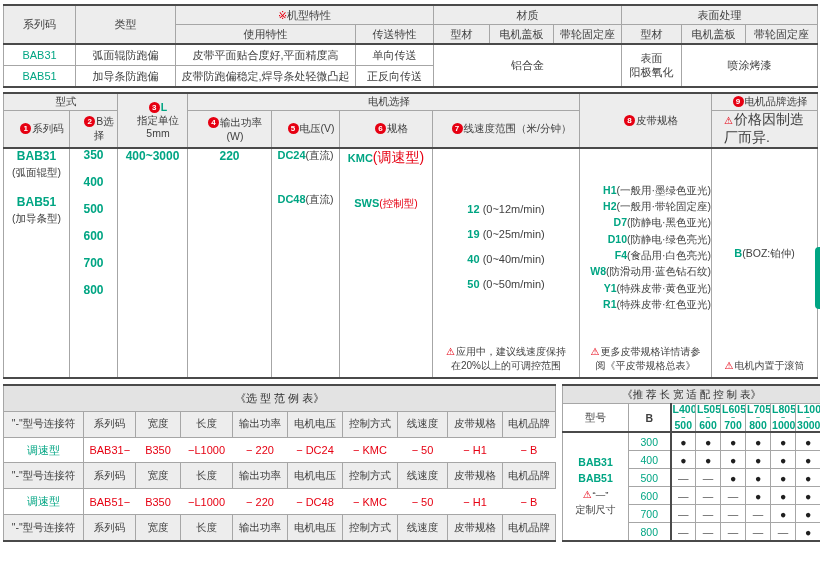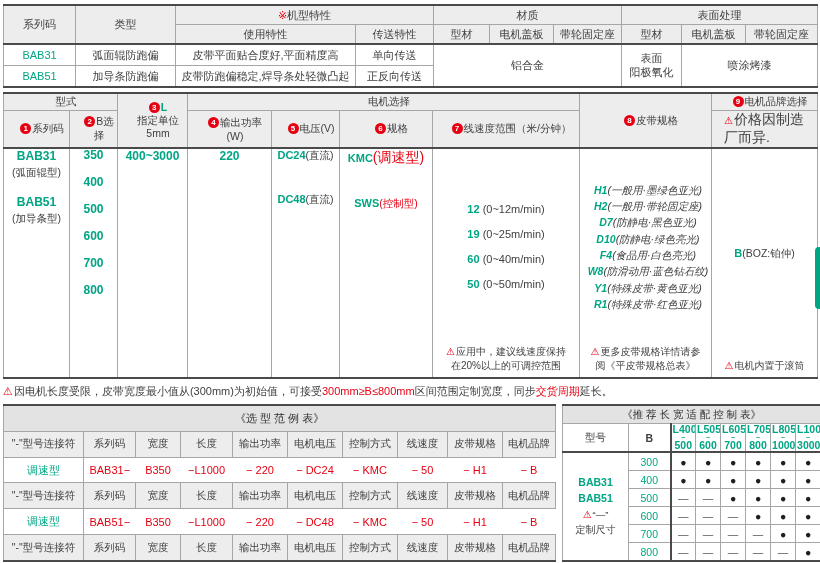--- a/index.html
+++ b/index.html
@@ -30,21 +30,21 @@
   .tblA th{height:18px;}
   .tblA td{height:20px;background:#fff;}
   
   .tblB{width:814px;margin-top:4px;}
   .tblB th{height:16px;font-size:10.5px;padding-left:12px;}
   .tblB td.bodycell{padding:0;vertical-align:top;background:#fff;}
   .vstack{display:flex;flex-direction:column;align-items:center;justify-content:flex-start;height:228px;}
   .vsplit{display:flex;flex-direction:column;height:228px;}
   .vmain{flex:1;display:flex;flex-direction:column;align-items:center;justify-content:center;}
   .vnote{padding:0 2px 5px 2px;font-size:10px;line-height:1.35;text-align:center;}
-  .belt-list{align-items:center;padding-left:5px;font-style:italic;}
+  .belt-list{align-items:flex-end;padding-left:5px;}
   .belt-line{font-size:10.5px;line-height:1.55;white-space:nowrap;}
   .speed-line{font-size:11px;line-height:1;white-space:nowrap;}
   .b-opt{font-size:12px;line-height:1;}
   .series-desc,.plain{font-size:10.5px;color:#3f3f3f;font-weight:normal;}
   .code12{font-size:12px;}
   
   .width-note{font-size:11px;line-height:16px;margin-top:4px;white-space:nowrap;}
   
   .bottom{display:flex;gap:6px;margin-top:5px;}
   .title-cell{background:#e3e3e3;height:19px;font-size:11px;color:#2e2e2e;}
@@ -190,21 +190,21 @@
         <div class="vstack" style="gap:30px;">
           <span style="white-space:nowrap;"><span class="green">KMC</span><span class="red" style="font-size:14px;">(调速型)</span></span>
           <span style="white-space:nowrap;"><span class="green">SWS</span><span class="red" style="font-size:10.5px;">(控制型)</span></span>
         </div>
       </td>
       <td class="bodycell">
         <div class="vsplit">
           <div class="vmain" style="gap:14px;">
             <span class="speed-line"><span class="green">12</span> <span>(0~12m/min)</span></span>
             <span class="speed-line"><span class="green">19</span> <span>(0~25m/min)</span></span>
-            <span class="speed-line"><span class="green">60</span> <span>(0~40m/min)</span></span>
+            <span class="speed-line"><span class="green">40</span> <span>(0~40m/min)</span></span>
             <span class="speed-line"><span class="green">50</span> <span>(0~50m/min)</span></span>
           </div>
           <div class="vnote"><span class="warn">⚠</span><span>应用中，建议线速度保持</span><br><span>在20%以上的可调控范围</span></div>
         </div>
       </td>
       <td class="bodycell">
         <div class="vsplit">
           <div class="vmain belt-list">
             <span class="belt-line"><span class="green">H1</span><span>(一般用·墨绿色亚光)</span></span>
             <span class="belt-line"><span class="green">H2</span><span>(一般用·带轮固定座)</span></span>
@@ -223,21 +223,20 @@
           <div class="vmain">
                 <span style="white-space:nowrap;"><span class="green">B</span><span class="plain">(BOZ:铂仲)</span></span>
               </div>
           <div class="vnote"><span class="warn">⚠</span><span>电机内置于滚筒</span></div>
         </div>
       </td>
     </tr>
   </tbody>
     </table>
 
-  <div class="width-note"><span class="warn" style="font-size:11px;">⚠</span><span>因电机长度受限，皮带宽度最小值从(300mm)为初始值，可接受</span><span class="red">300mm≥B≤800mm</span><span>区间范围定制宽度，同步</span><span class="red">交货周期</span><span>延长。</span></div>
 
   <div class="bottom">
 
     <table class="doc-table tblC">
       <colgroup>
         <col style="width:80px">
           <col style="width:52px">
           <col style="width:45px">
           <col style="width:52px">
           <col style="width:55px">

